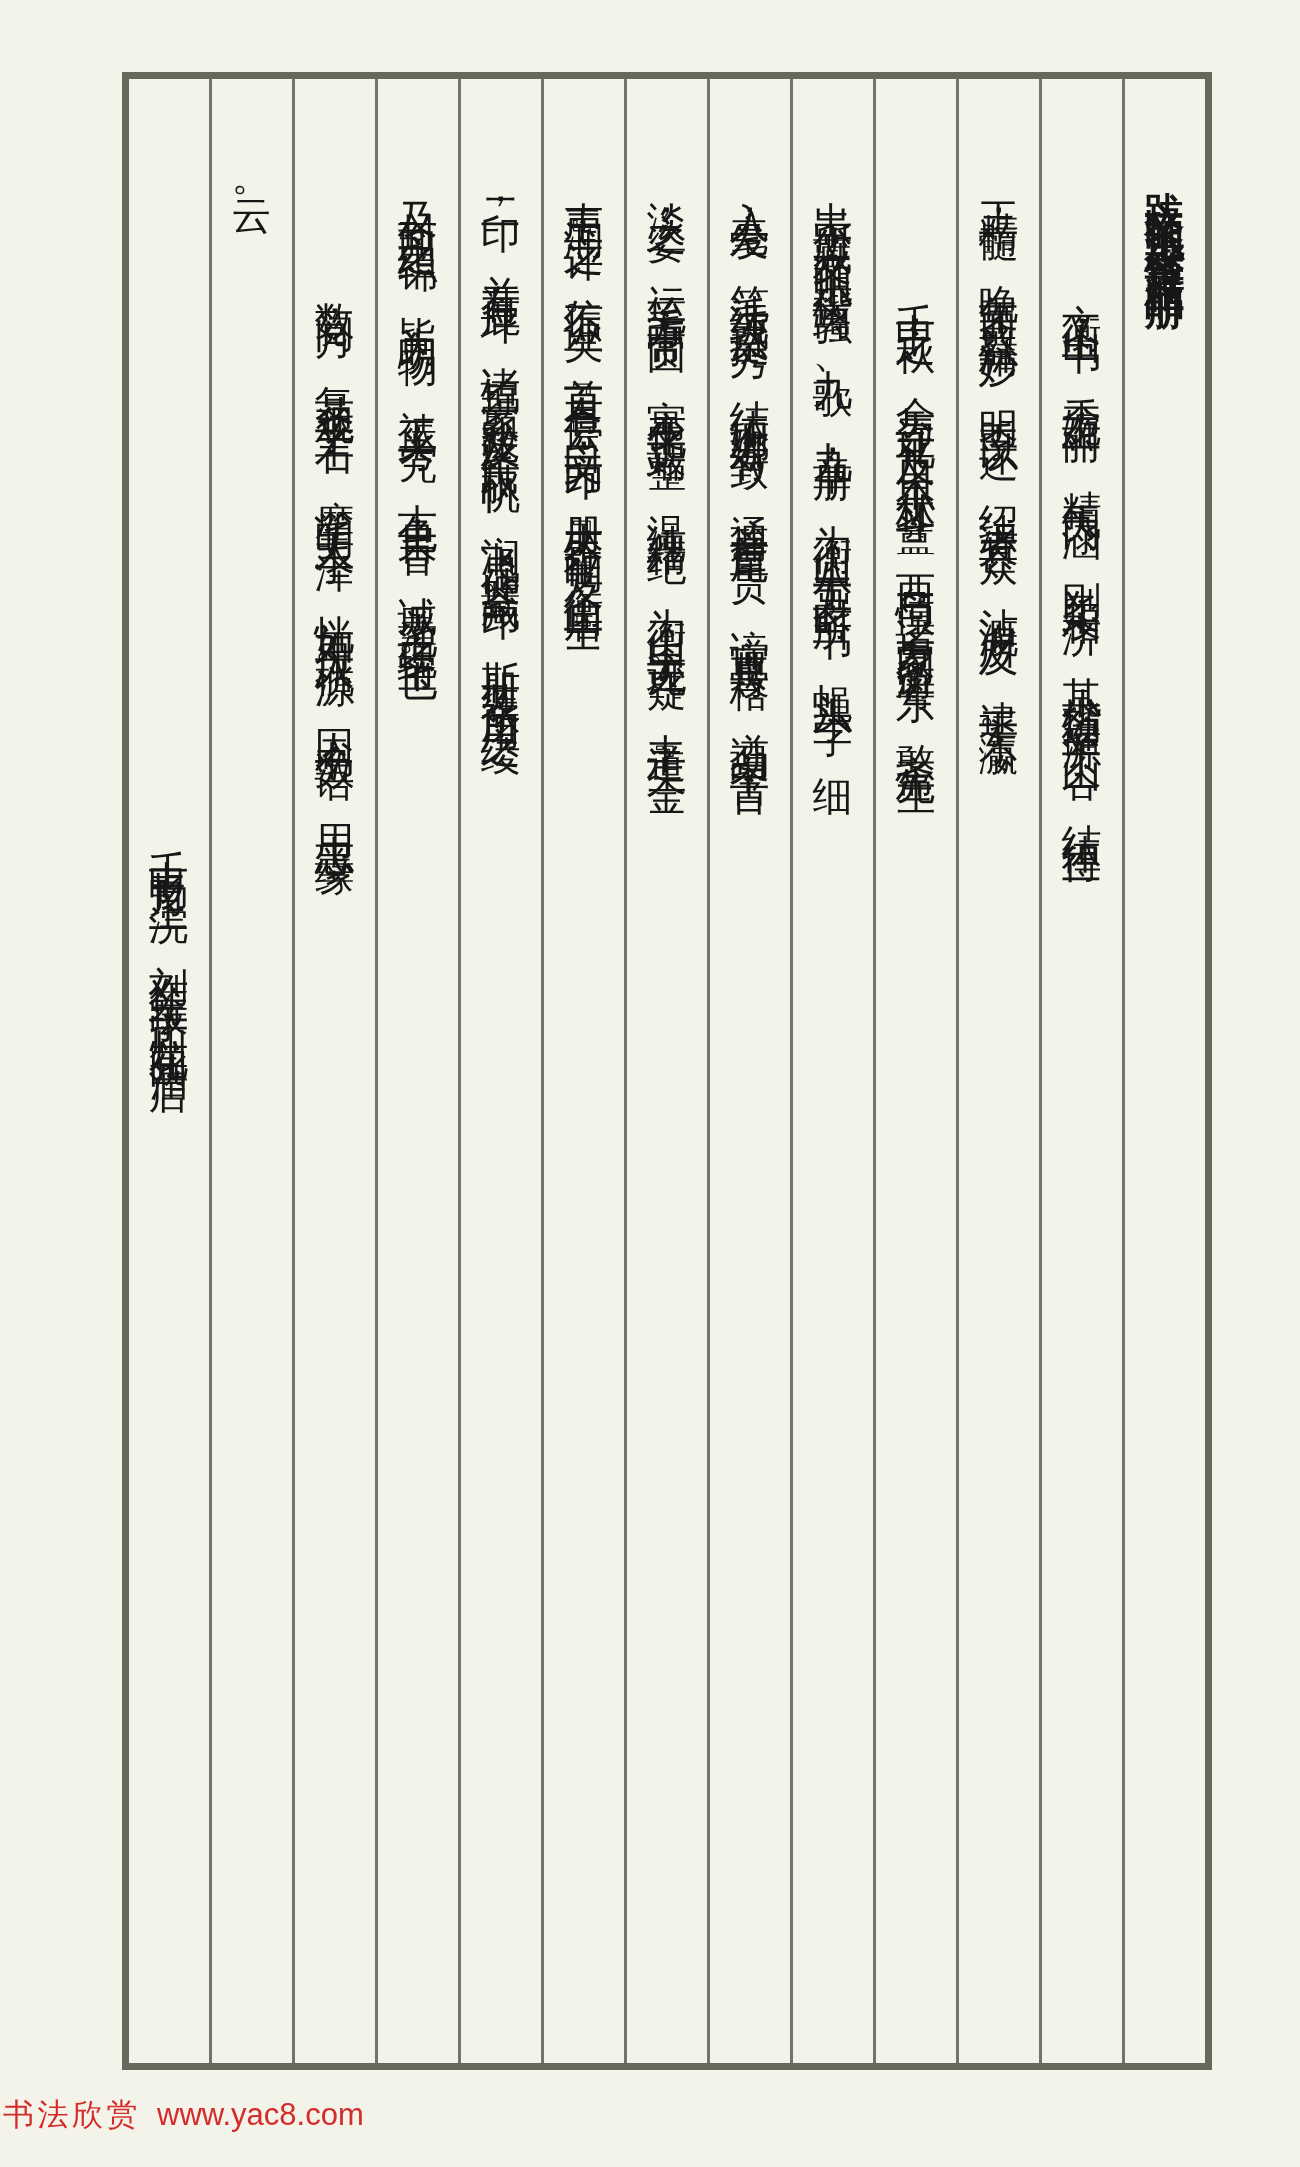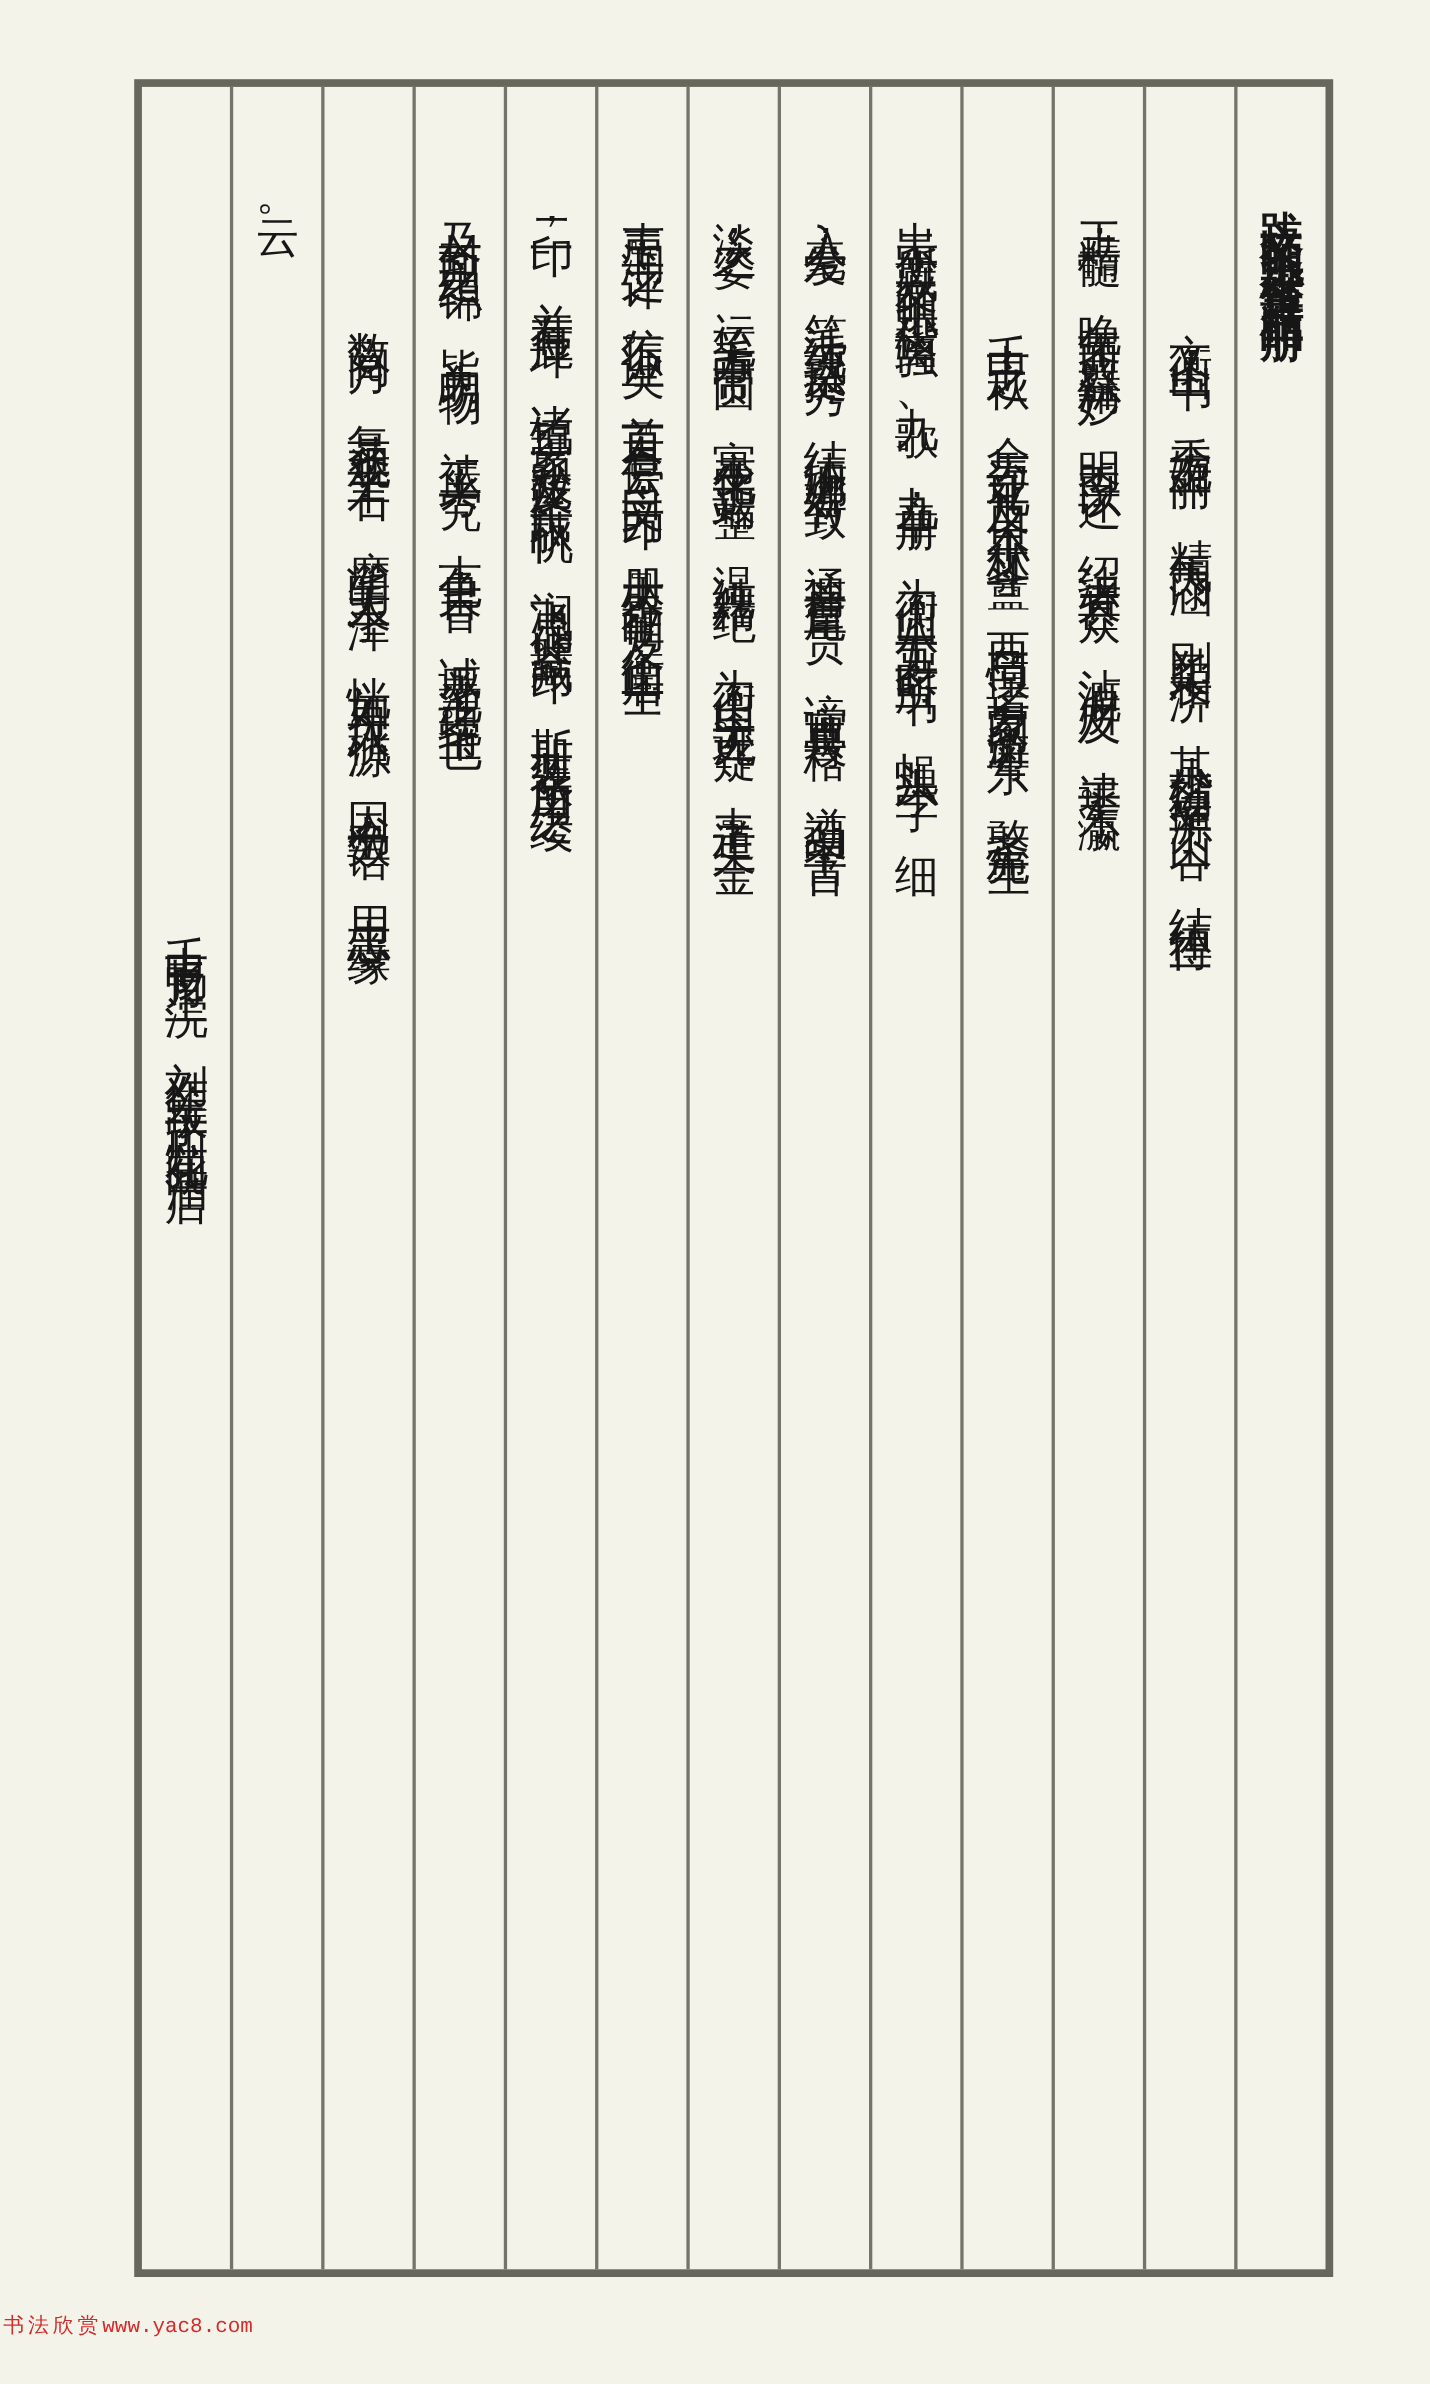--- a/index.html
+++ b/index.html
@@ -33,24 +33,24 @@
       text-align:start;
     }
     .vtext.indent{top:192px;}
     .vtext.tight{letter-spacing:8.1px;}
     .vtext.title{top:80px;font-weight:bold;letter-spacing:10px;}
     .vtext.sig{top:739px;}
     .sig-author{margin-inline-start:50.7px;}
     .watermark{
       position:absolute;left:3px;top:2101px;
       display:flex;align-items:baseline;
-      color:var(--wm);font-size:19px;line-height:26px;white-space:nowrap;
+      color:var(--wm);font-size:31px;line-height:26px;white-space:nowrap;
     }
     .wm-name{font-family:"DejaVu Serif", serif;letter-spacing:3.5px;}
-    .wm-url{font-family:Liberation Mono, monospace;}
+    .wm-url{font-family:Liberation Sans, sans-serif;margin-left:16px;}
   </style>
 </head>
 <body>
 
 <div class="frame">
   <div class="col">
     <div class="vtext title">跋文征明小楷楚辞精品册</div>
   </div>
   <div class="col">
     <div class="vtext indent">文衡山书，秀婉工丽，精气内涵，刚柔相济。其小楷劲健源于山谷，结体得二</div>

